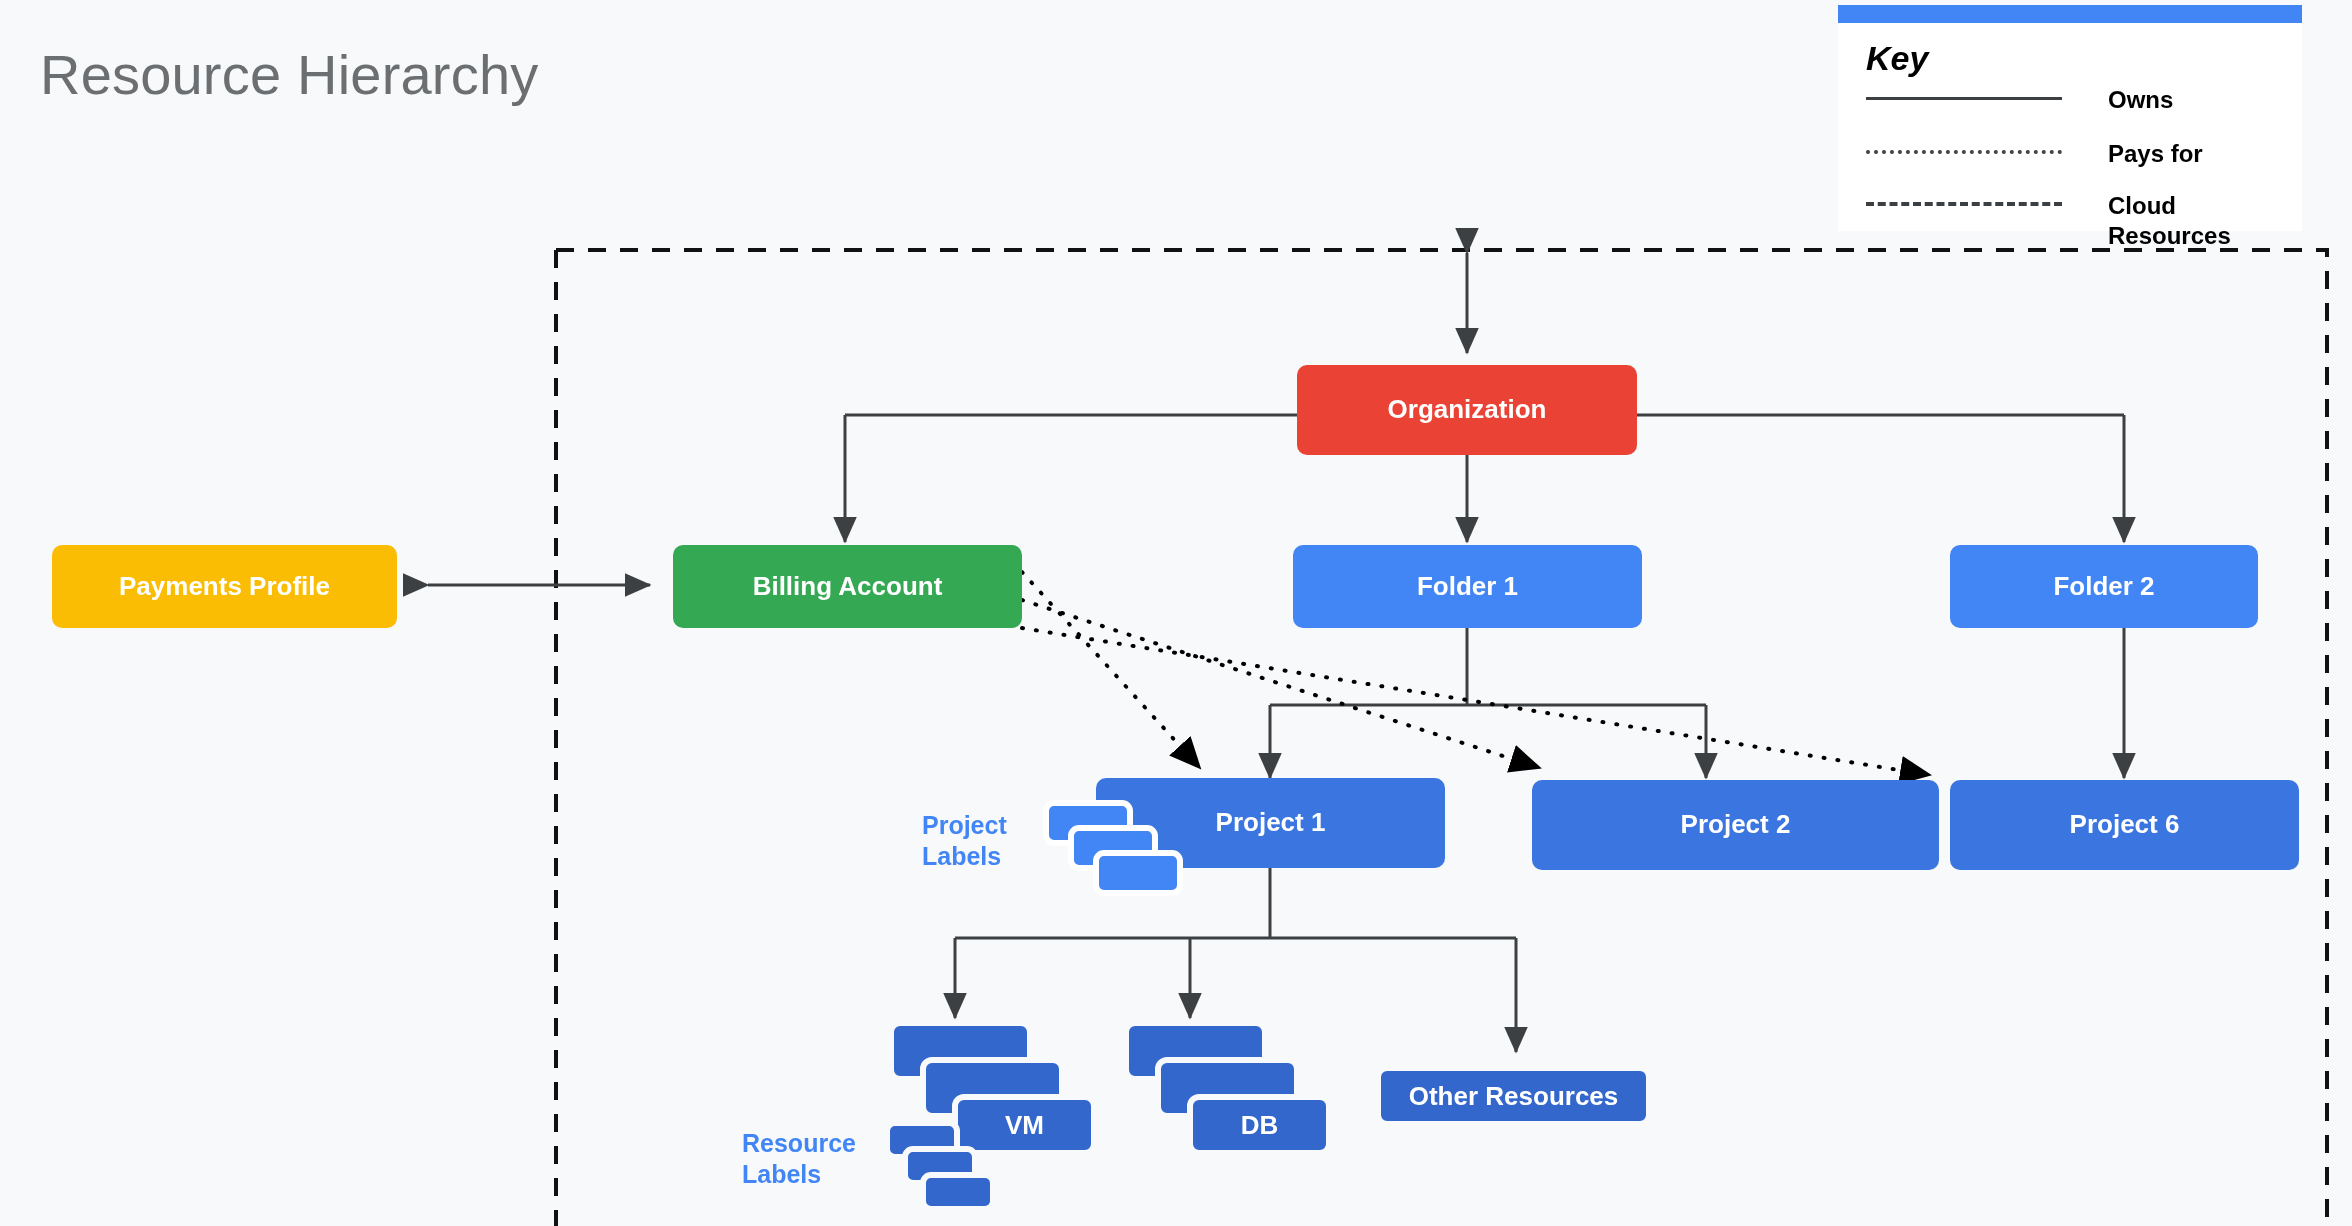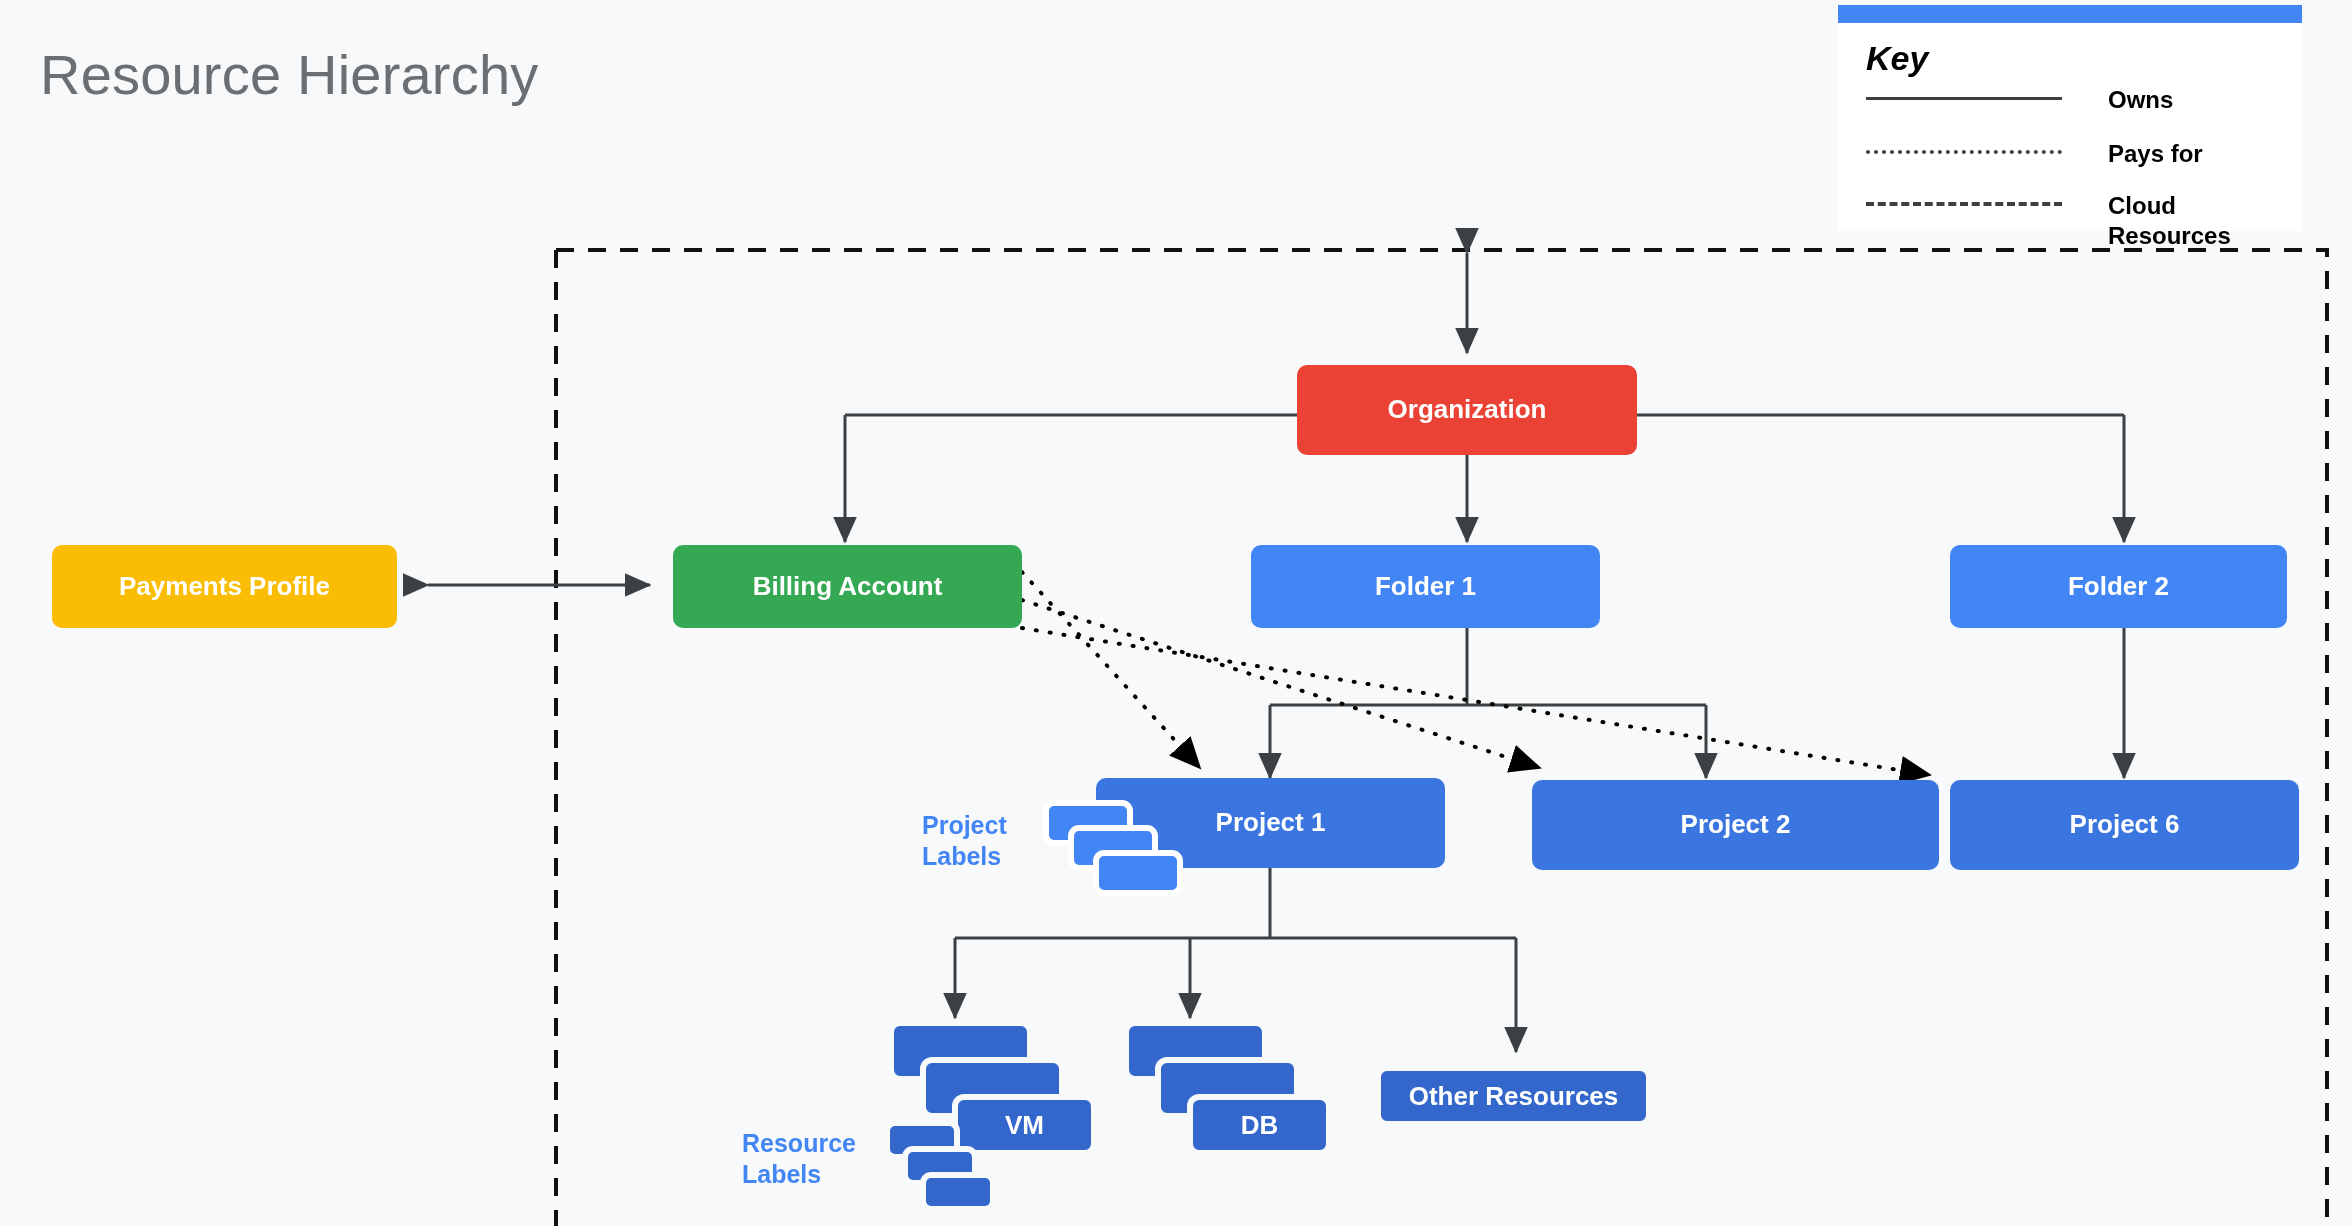--- a/index.html
+++ b/index.html
@@ -204,25 +204,25 @@
   </div>
 
   <div class="node yellow" style="left:52px; top:545px; width:345px; height:83px;">
     <span>Payments Profile</span>
   </div>
 
   <div class="node green" style="left:673px; top:545px; width:349px; height:83px;">
     <span>Billing Account</span>
   </div>
 
-  <div class="node folder" style="left:1251px; top:545px; width:349px; height:83px;">
+  <div class="node folder" style="left:1293px; top:545px; width:349px; height:83px;">
     <span>Folder 1</span>
   </div>
 
-  <div class="node folder" style="left:1950px; top:545px; width:337px; height:83px;">
+  <div class="node folder" style="left:1950px; top:545px; width:308px; height:83px;">
     <span>Folder 2</span>
   </div>
 
   <div class="node project" style="left:1096px; top:778px; width:349px; height:90px;">
     <span>Project 1</span>
   </div>
 
   <div class="node project" style="left:1532px; top:780px; width:407px; height:90px;">
     <span>Project 2</span>
   </div>

